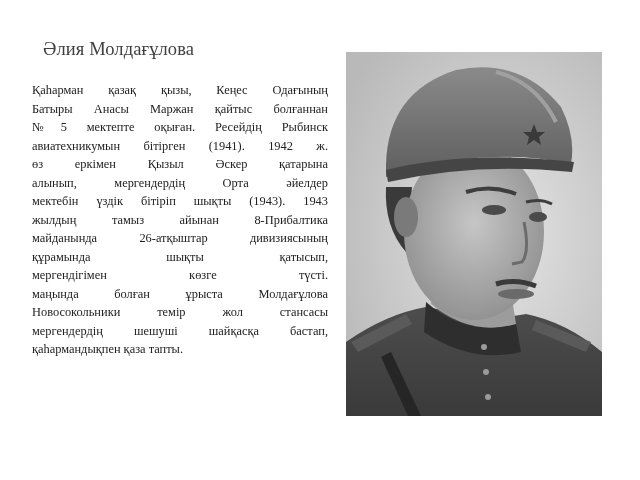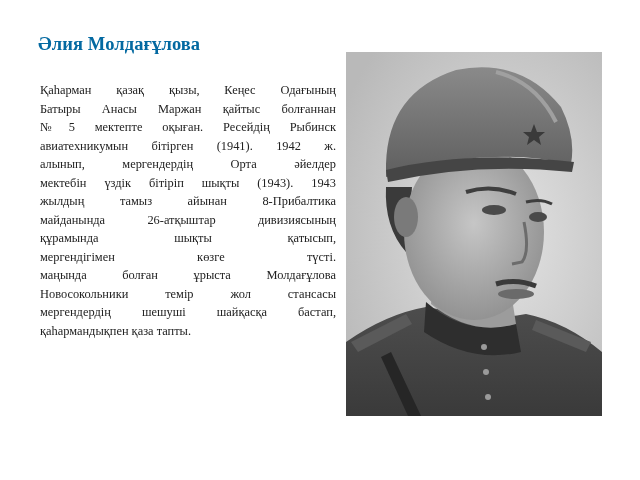--- a/index.html
+++ b/index.html
@@ -13,28 +13,28 @@
       position: relative;
       overflow: hidden;
       font-family: "Liberation Serif", "DejaVu Serif", serif;
       color: #1a1a1a;
     }
     .title {
       position: absolute;
       left: 38px;
       top: 34px;
       font-size: 18.5px;
-      font-weight: bold;
-      color: #0369a1;
-      margin: 0;
+      font-weight: normal;
+      color: #404040;
+      margin: 5px;
       letter-spacing: 0.1px;
     }
     .body-text {
       position: absolute;
-      left: 40px;
+      left: 32px;
       top: 81px;
       width: 296px;
       font-size: 12.4px;
       line-height: 18.5px;
       text-align: justify;
       color: #222;
       margin: 0;
     }
     .body-text .line {
       display: block;
@@ -63,20 +63,21 @@
 </head>
 <body>
 
 <h1 class="title">Әлия Молдағұлова</h1>
 
 <div class="body-text">
   <span class="line">Қаһарман қазақ қызы, Кеңес Одағының</span>
   <span class="line">Батыры Анасы Маржан қайтыс болғаннан</span>
   <span class="line">№5 мектепте оқыған. Ресейдің Рыбинск</span>
   <span class="line">авиатехникумын бітірген (1941). 1942 ж.</span>
+  <span class="line">өз еркімен Қызыл Әскер қатарына</span>
   <span class="line">алынып, мергендердің Орта әйелдер</span>
   <span class="line">мектебін үздік бітіріп шықты (1943). 1943</span>
   <span class="line">жылдың тамыз айынан 8-Прибалтика</span>
   <span class="line">майданында 26-атқыштар дивизиясының</span>
   <span class="line">құрамында шықты қатысып,</span>
   <span class="line">мергендігімен көзге түсті.</span>
   <span class="line">маңында болған ұрыста Молдағұлова</span>
   <span class="line">Новосокольники темір жол стансасы</span>
   <span class="line">мергендердің шешуші шайқасқа бастап,</span>
   <span class="line last">қаһармандықпен қаза тапты.</span>

